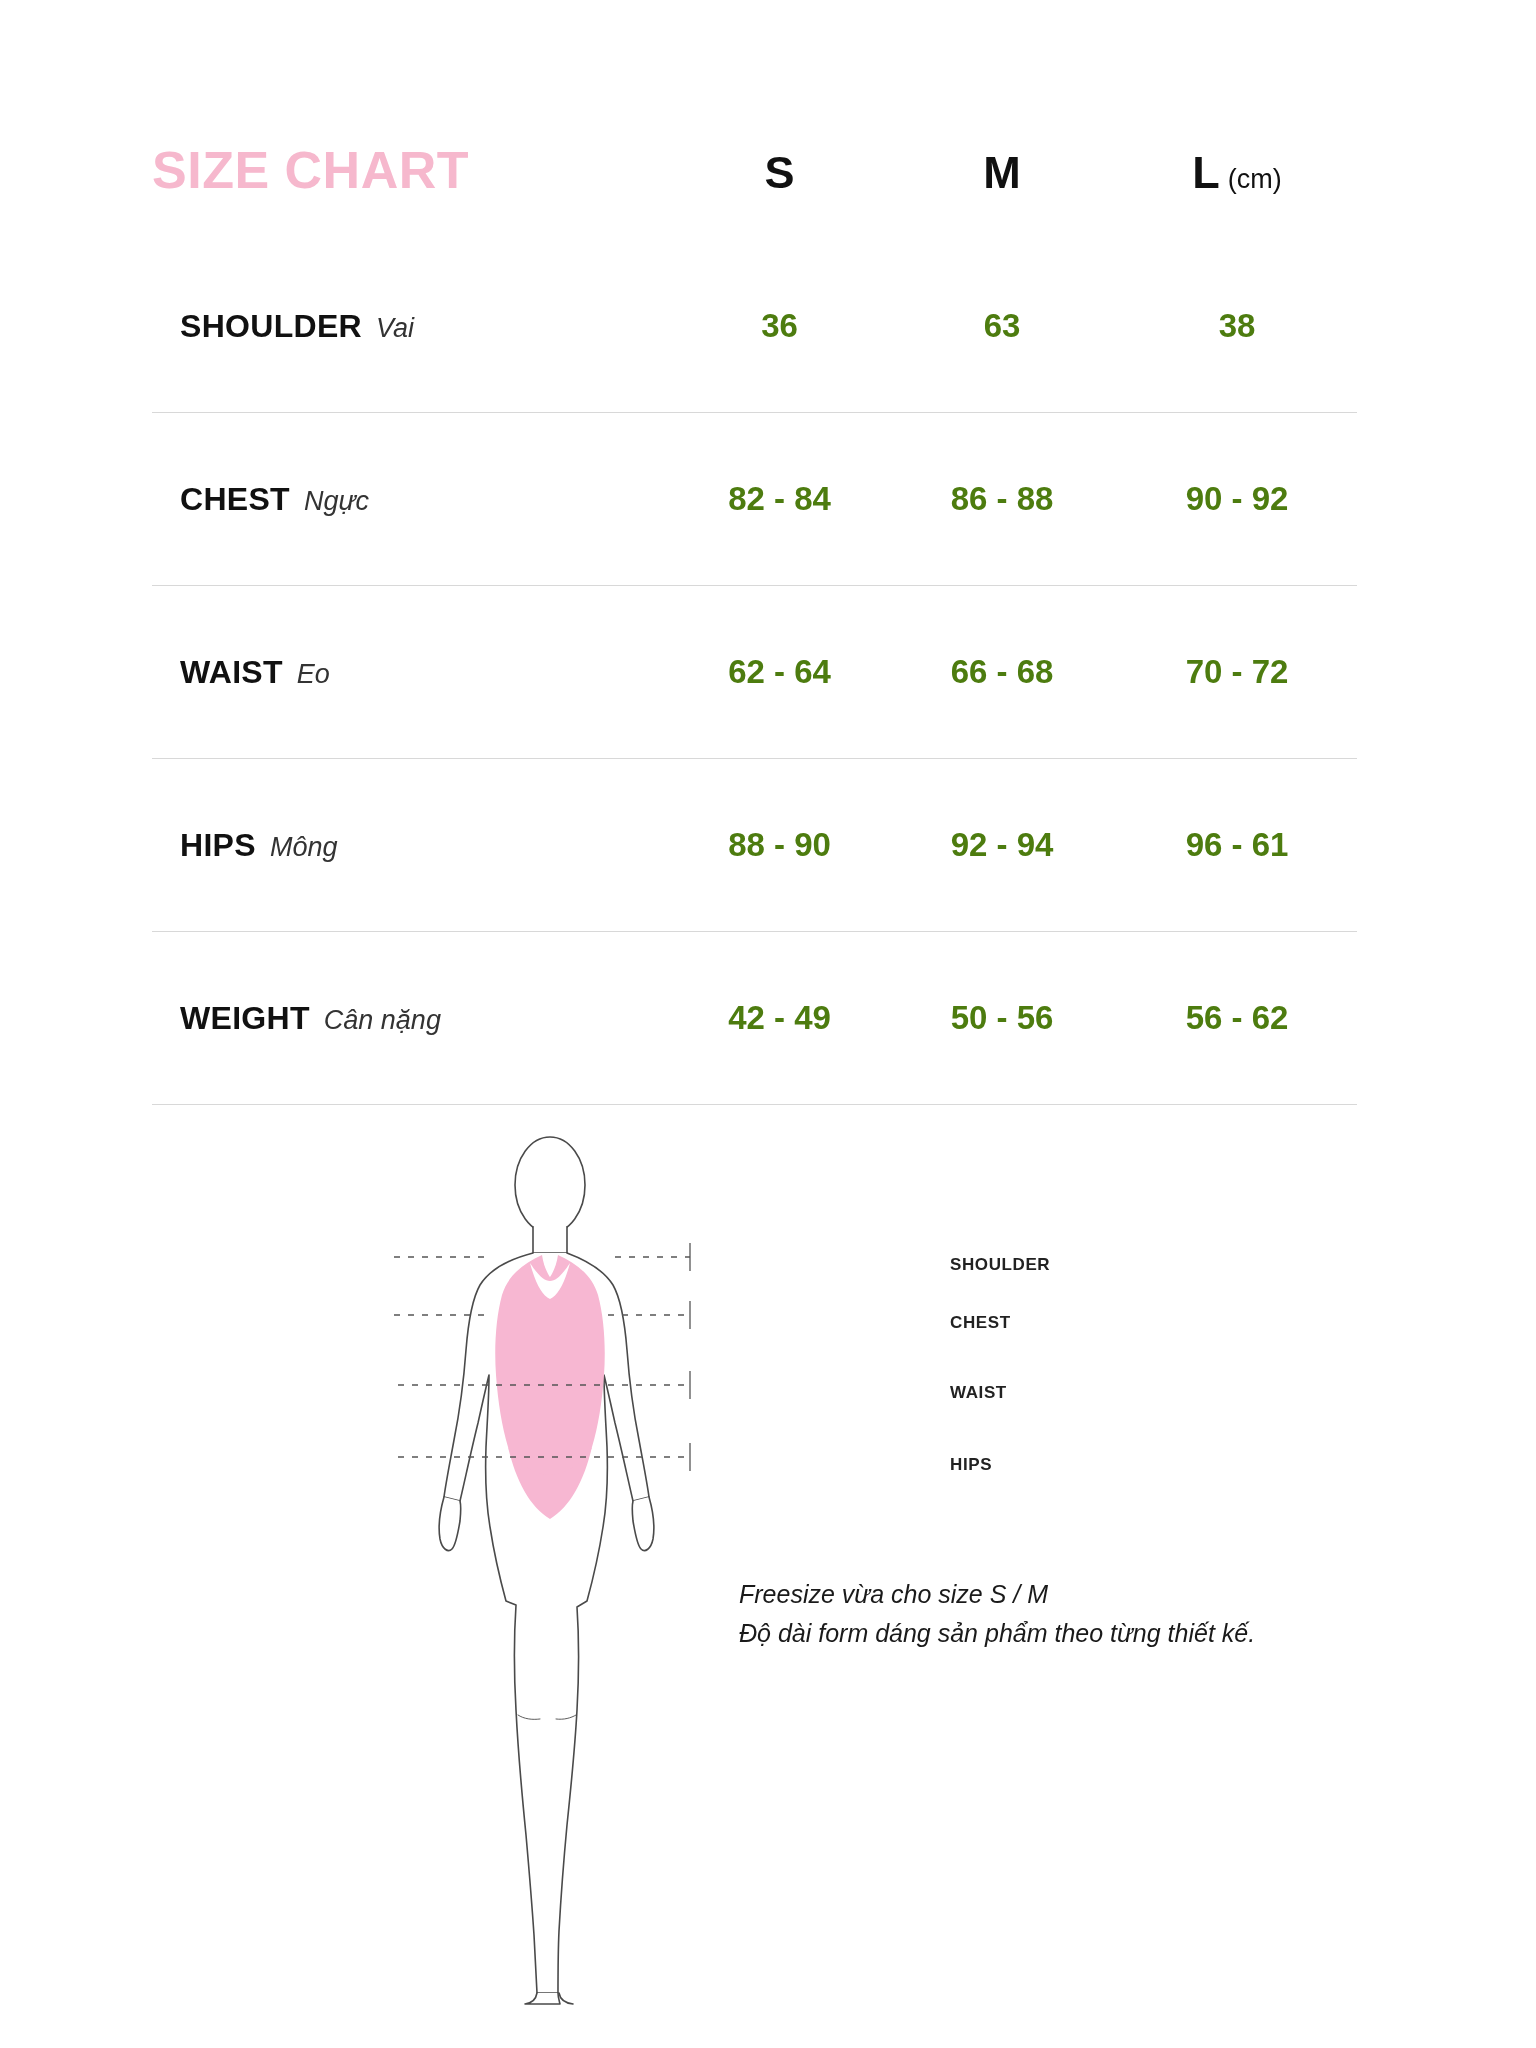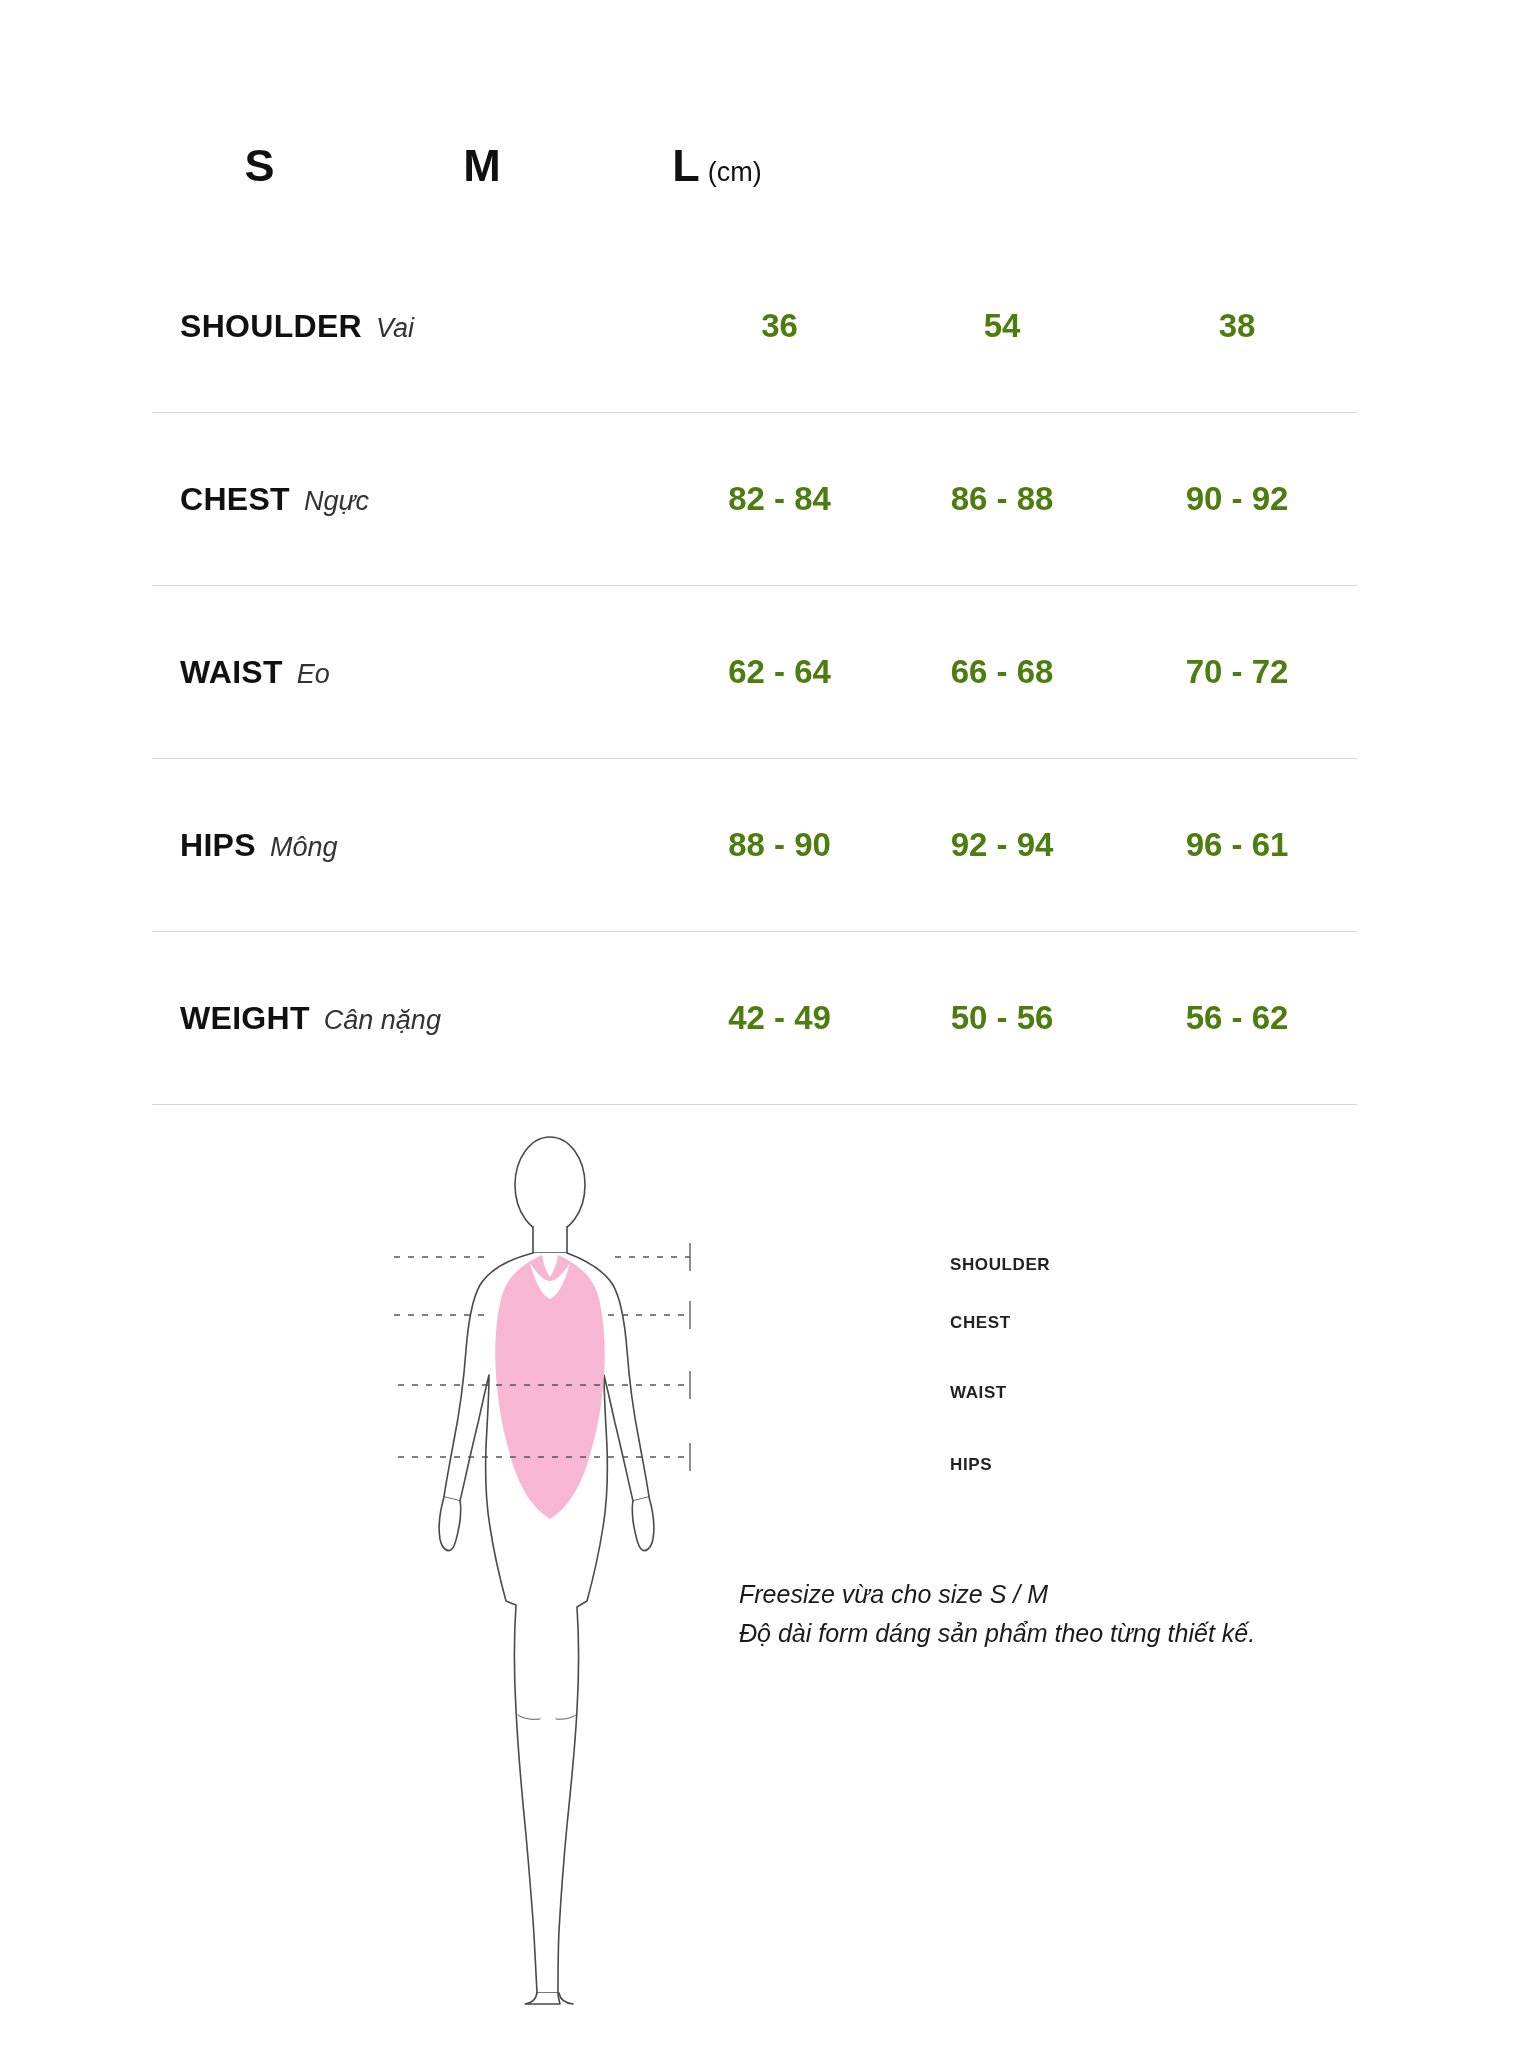--- a/index.html
+++ b/index.html
@@ -148,34 +148,35 @@
   }
 </style>
 </head>
 <body>
 
 <div class="page">
 
   <div class="chart-wrap">
 
     <div class="header-row">
+      <div class="title">SIZE CHART</div>
       <div class="size-col col-s">S</div>
       <div class="size-col col-m">M</div>
       <div class="size-col col-l">
         <span>L</span><span class="unit">(cm)</span>
       </div>
     </div>
 
     <div class="row">
       <div class="label">
         <span class="label-en">SHOULDER</span>
         <span class="label-vi">Vai</span>
       </div>
       <div class="val col-s">36</div>
-      <div class="val col-m">54</div>
+      <div class="val col-m">63</div>
       <div class="val col-l">38</div>
     </div>
 
     <div class="row">
       <div class="label">
         <span class="label-en">CHEST</span>
         <span class="label-vi">Ngực</span>
       </div>
       <div class="val col-s">82 -  84</div>
       <div class="val col-m">86 - 88</div>

